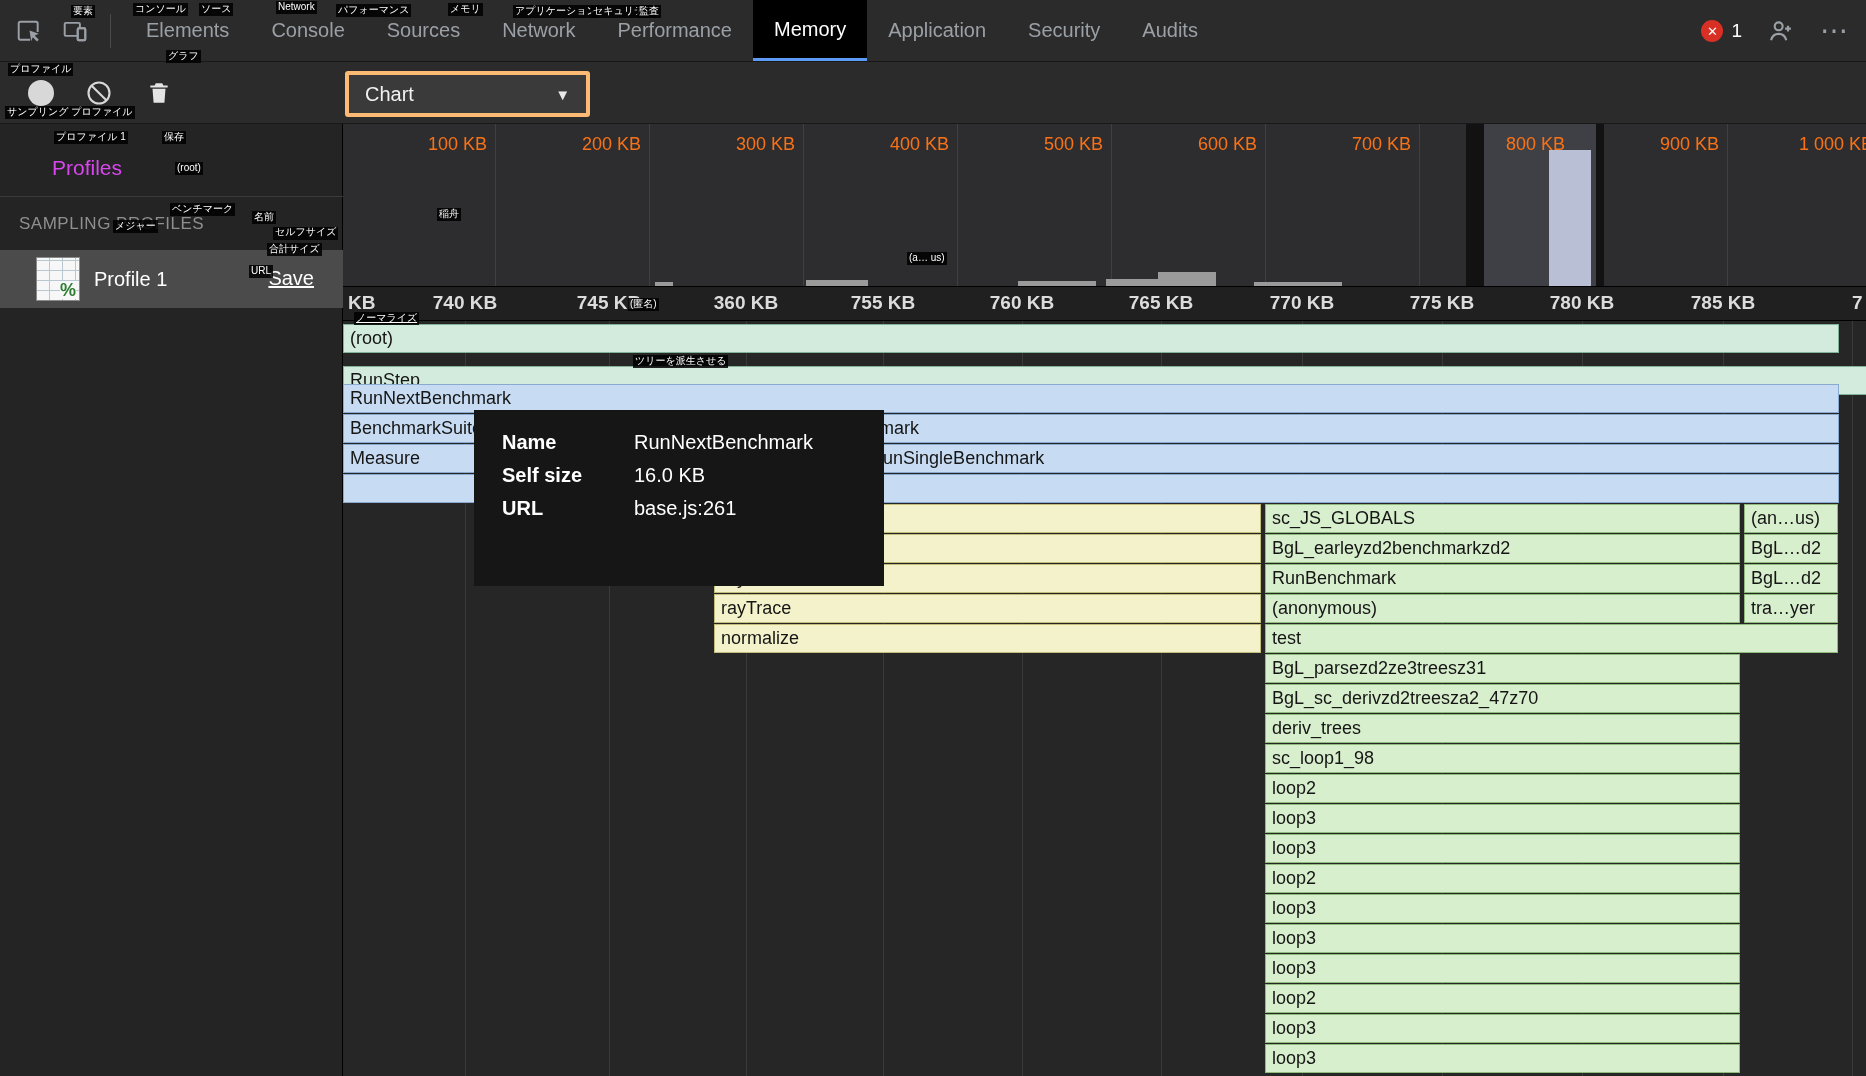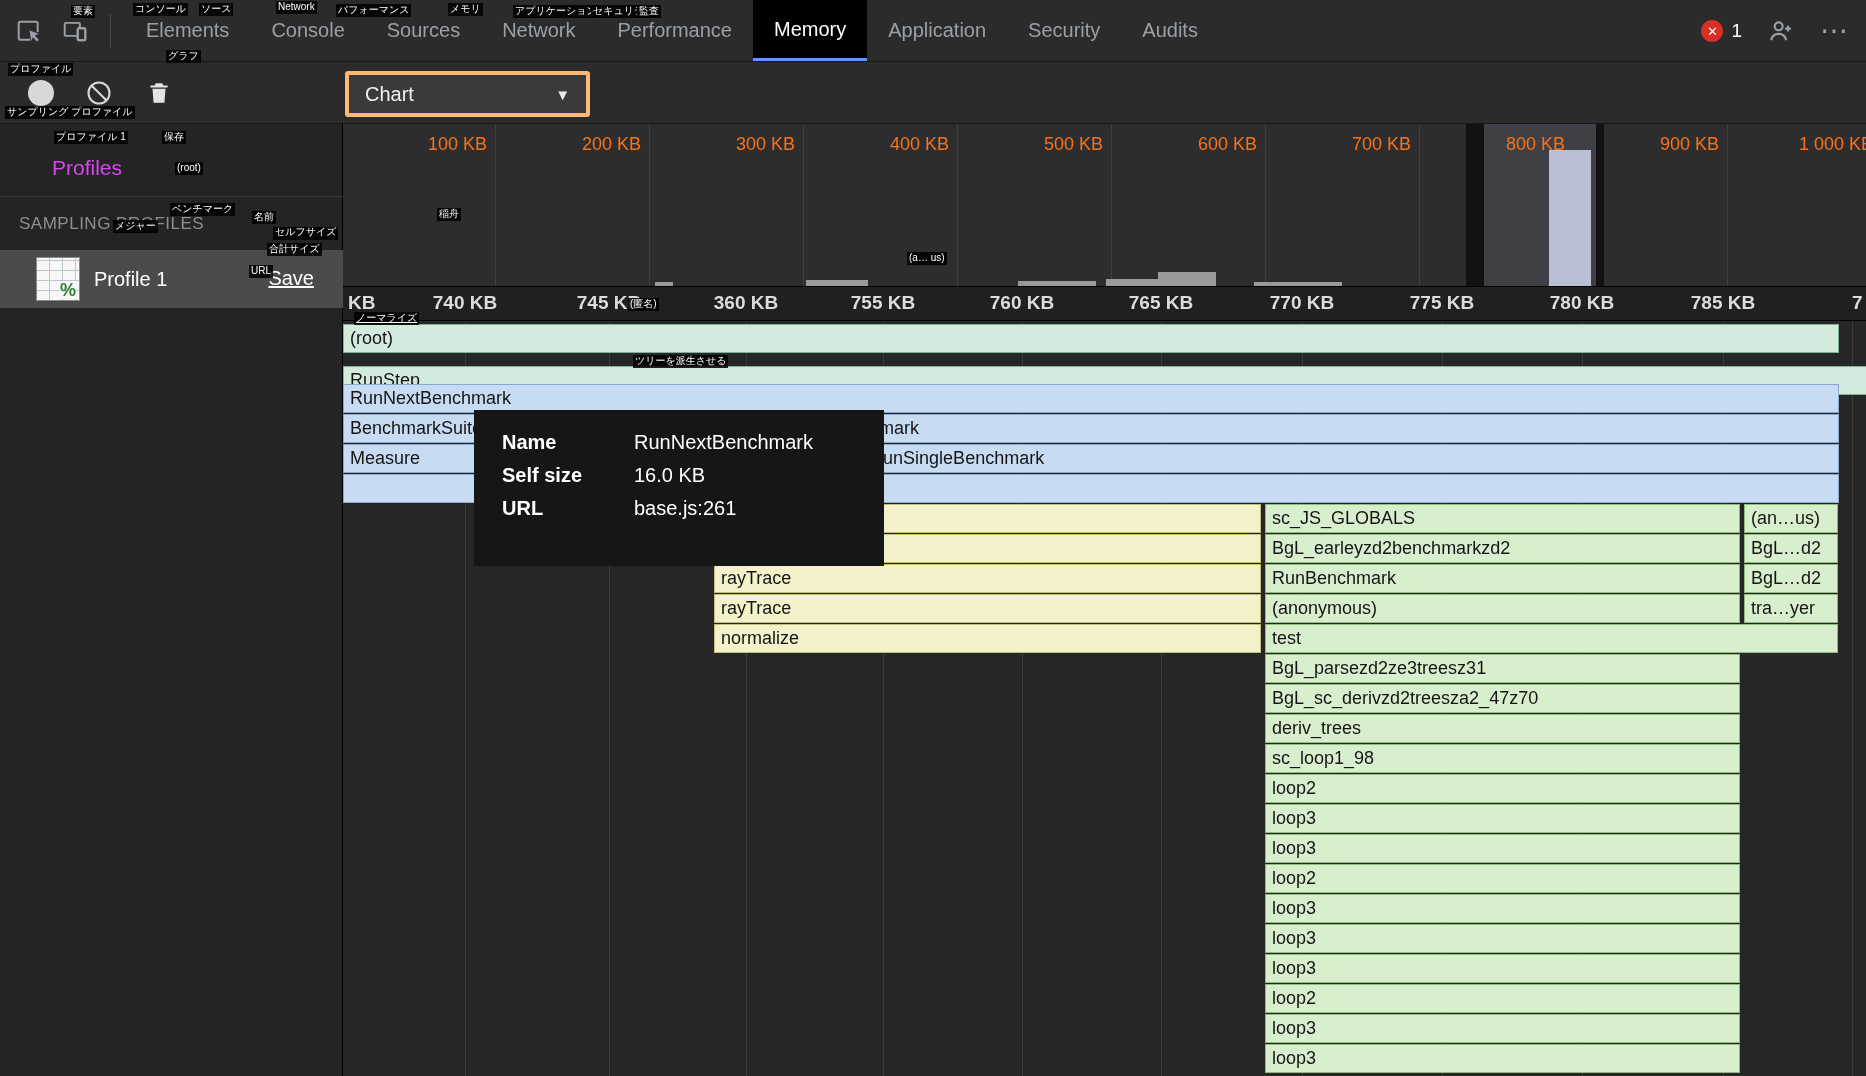--- a/index.html
+++ b/index.html
@@ -55,21 +55,21 @@
   
   .flame{position:absolute;left:343px;top:321px;width:1523px;height:755px;background:#262626;overflow:hidden}
   .fl-grid{position:absolute;top:0;bottom:0;width:1px;background:#3a3a3a}
   .bar{position:absolute;height:29px;font-size:18px;color:#151515;line-height:27px;padding-left:6px;overflow:hidden;white-space:nowrap;border:1px solid transparent}
   .c-green{background:#d3ebdc;border-color:#84b299}
   .c-blue{background:#c7dcf2;border-color:#8aa9cf}
   .c-yellow{background:#f4f2ca;border-color:#c3bd7c}
   .c-rgreen{background:#d8efcd;border-color:#8fbc7c}
 
   
-  .tooltip{position:absolute;left:474px;top:410px;width:410px;height:156px;background:#161616;z-index:50;padding:16px 0 0 28px}
+  .tooltip{position:absolute;left:474px;top:410px;width:410px;height:176px;background:#161616;z-index:50;padding:16px 0 0 28px}
   .tt-row{display:flex;height:33px;align-items:center}
   .tt-label{width:132px;color:#fff;font-weight:700;font-size:20px}
   .tt-value{color:#fff;font-size:20px;white-space:nowrap}
 
   
   .anno{position:absolute;color:#fff;font-size:10px;background:rgba(0,0,0,.85);padding:0 2px;z-index:60;white-space:nowrap;line-height:1.25}
   svg{display:block}
 </style>
 </head>
 <body>

